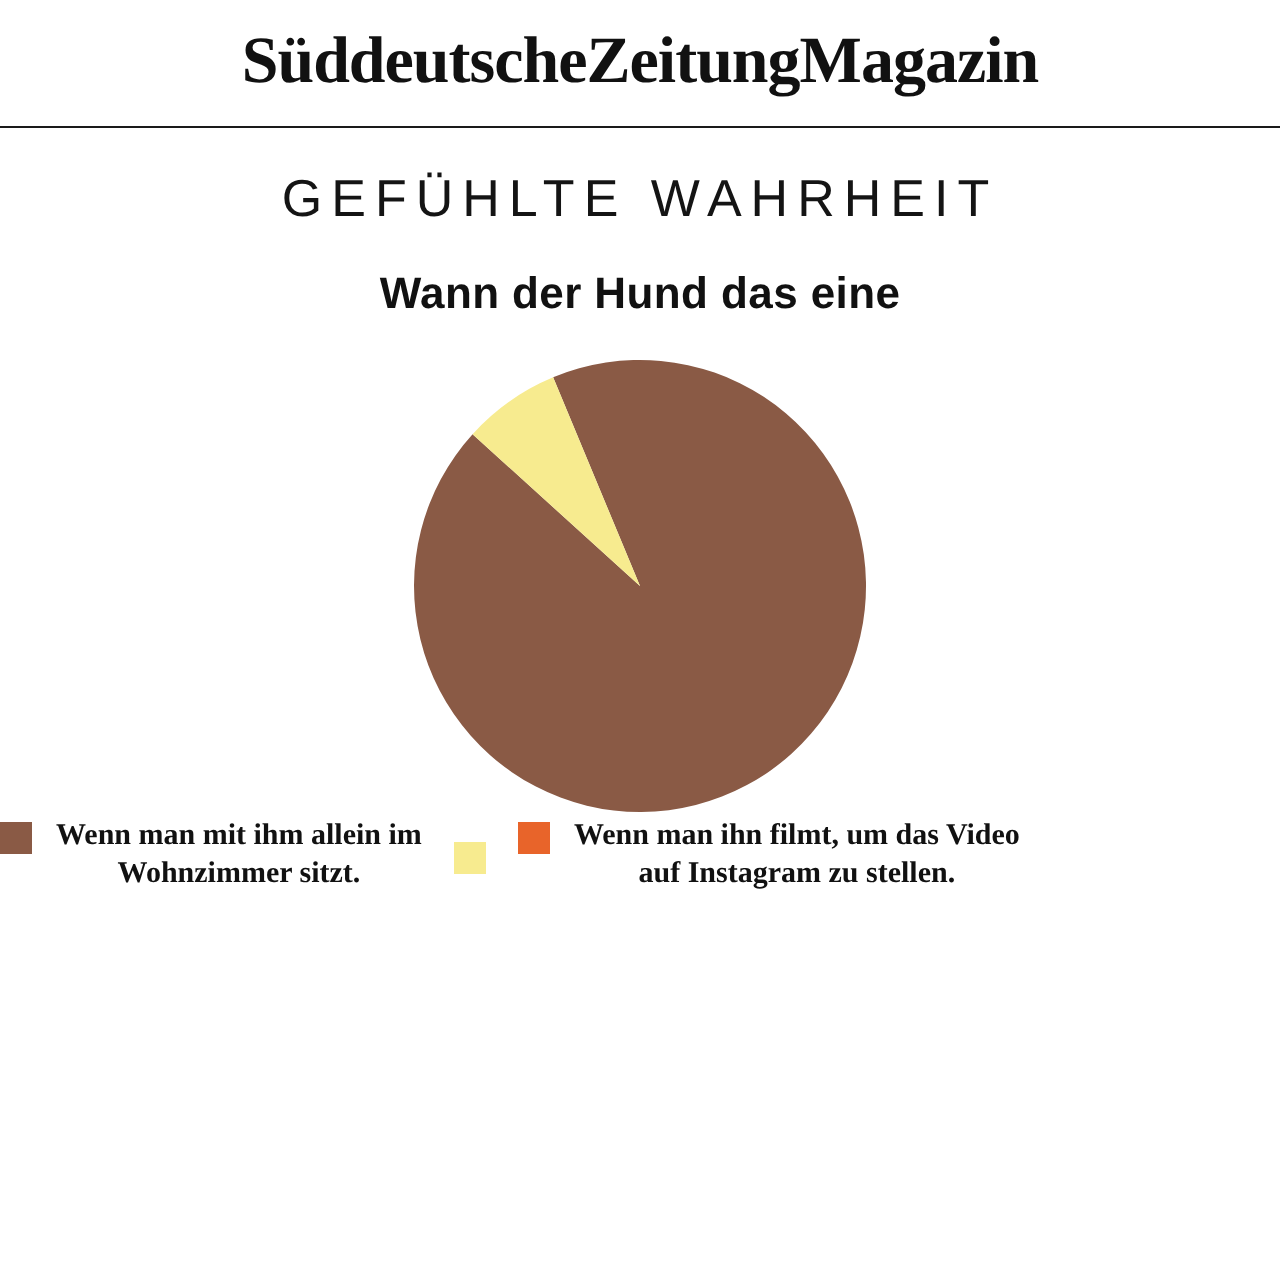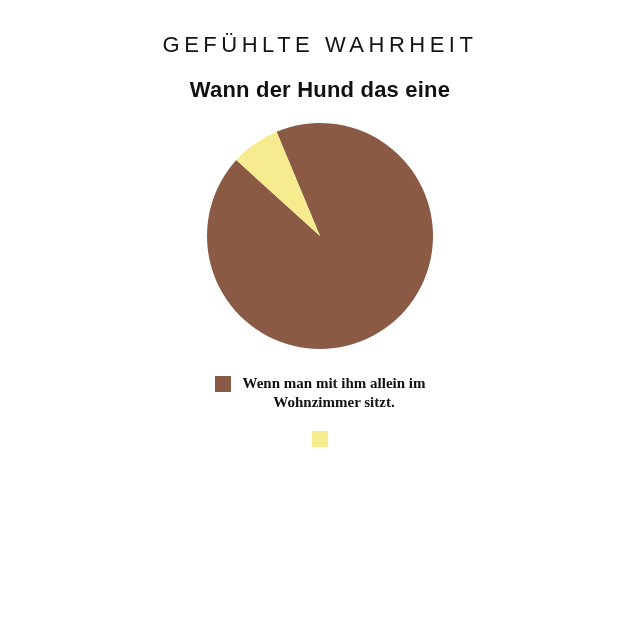--- a/index.html
+++ b/index.html
@@ -39,24 +39,24 @@
     color: #111111;
   }
   .masthead-title .mag {
     font-weight: bold;
   }
 
   
   .kicker {
     text-align: center;
     font-family: "Liberation Sans", sans-serif;
-    font-size: 22px;
+    font-size: 26px;
     font-weight: 400;
     letter-spacing: 4.5px;
-    margin-top: 32px;
+    margin-top: 20px;
     color: #141414;
   }
   .headline {
     text-align: center;
     font-family: "Liberation Sans", sans-serif;
     font-weight: bold;
     font-size: 22px;
     line-height: 1.25;
     margin-top: 18px;
     color: #111111;
@@ -69,23 +69,22 @@
     margin-top: 16px;
     display: flex;
     justify-content: center;
   }
   .pie {
     display: block;
   }
 
   
   .legend {
-    margin-top: 22px;
     display: flex;
-    flex-direction: column;
+    flex-direction: row;
     align-items: center;
     gap: 16px;
   }
   .legend-item {
     display: flex;
     align-items: flex-start;
     gap: 12px;
   }
   .swatch {
     width: 16px;
@@ -102,20 +101,23 @@
     text-align: center;
     max-width: 260px;
     white-space: pre-line;
   }
 </style>
 </head>
 <body>
 
 <div class="page">
 
+  <div class="masthead">
+    <div class="masthead-title"><span>Süddeutsche</span><span>Zeitung</span><span class="mag">Magazin</span></div>
+  </div>
 
   <div class="kicker">GEFÜHLTE WAHRHEIT</div>
 
   <div class="headline">
     <span class="line">Wann der Hund das eine</span>
   </div>
 
   <div class="chart-wrap">
     <svg class="pie" width="232" height="232" viewBox="0 0 232 232">
 
@@ -129,15 +131,20 @@
 
   <div class="legend">
     <div class="legend-item">
       <span class="swatch" id="sw0" style="background: rgb(138, 90, 69);"></span>
       <span class="legend-label">Wenn man mit ihm allein im
 Wohnzimmer sitzt.</span>
     </div>
     <div class="legend-item">
       <span class="swatch" id="sw1" style="background: rgb(247, 235, 143);"></span>
     </div>
+    <div class="legend-item">
+      <span class="swatch" id="sw2" style="background: rgb(232, 100, 42);"></span>
+      <span class="legend-label">Wenn man ihn filmt, um das Video
+auf Instagram zu stellen.</span>
+    </div>
   </div>
 
 </div>
 
 </body></html>

